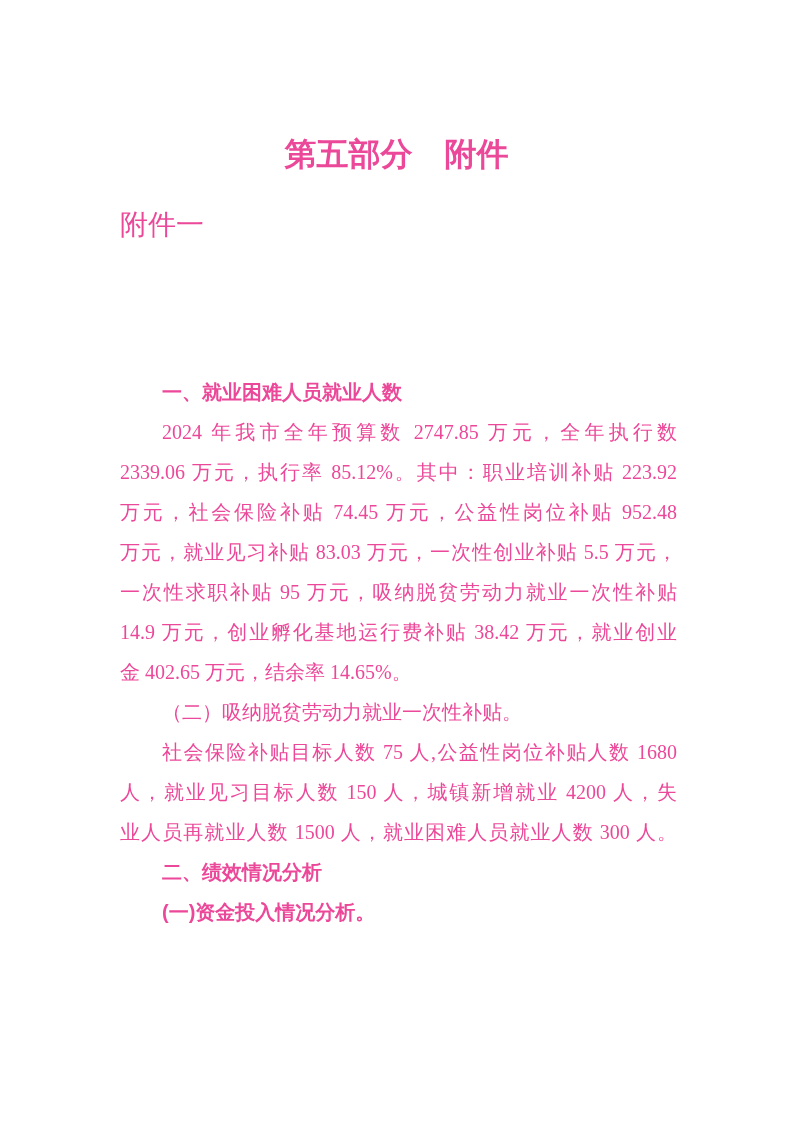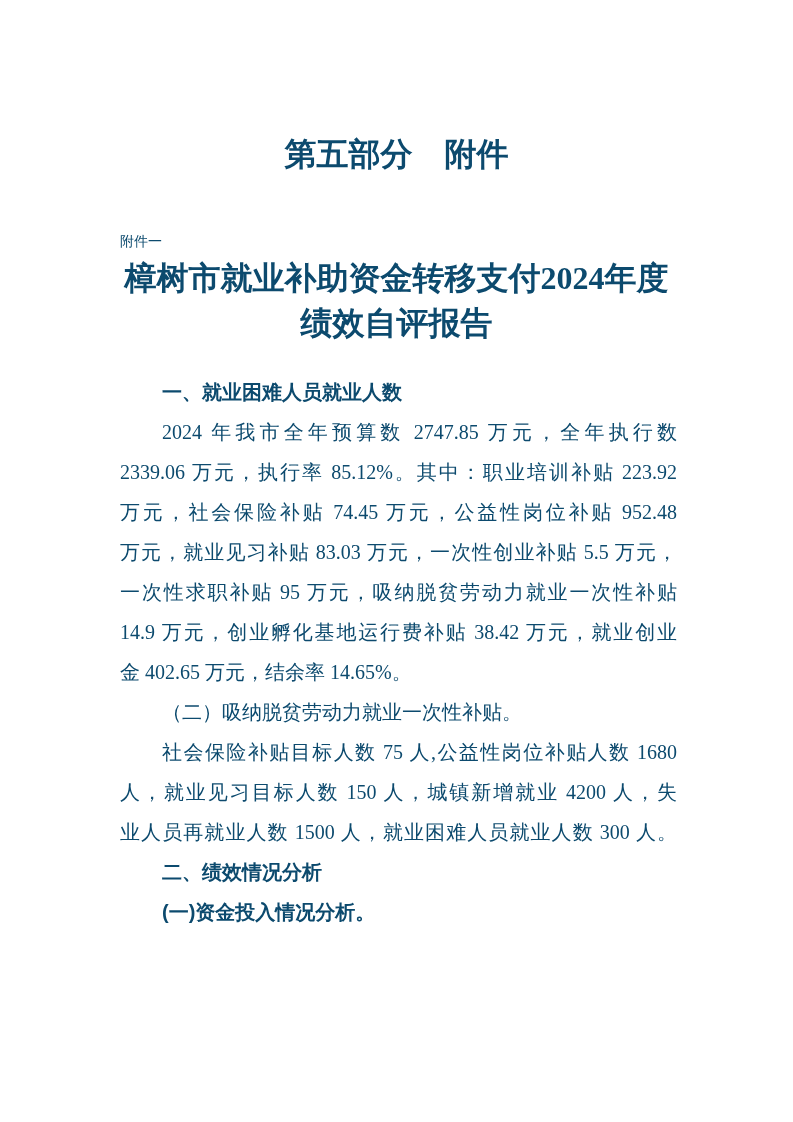--- a/index.html
+++ b/index.html
@@ -2,43 +2,43 @@
 <html><head>
 <meta charset="utf-8">
 <style>
   html, body { margin: 0; padding: 0; background: #ffffff; }
   .page {
     position: relative;
     width: 793px;
     height: 1122px;
     margin: 0 auto;
     background: #ffffff;
-    color: #0c4a6e;
+    color: #ec4899;
     overflow: hidden;
     font-family: "Liberation Serif", serif;
   }
   .part-title {
     position: absolute;
     top: 134px;
     left: 0;
     width: 100%;
     margin: 0;
     text-align: center;
     font-size: 32px;
     font-weight: bold;
     line-height: 40px;
     font-family: "Liberation Serif", serif;
   }
   .attachment-label {
     position: absolute;
-    top: 228px;
+    top: 212px;
     left: 120px;
-    font-size: 14px;
+    font-size: 28px;
     line-height: 26px;
-    font-family: Liberation Sans, sans-serif;
+    font-family: Liberation Serif, serif;
   }
   .report-title {
     position: absolute;
     top: 256px;
     left: 0;
     width: 100%;
     margin: 0;
     text-align: center;
     font-size: 32px;
     font-weight: bold;
@@ -78,24 +78,20 @@
 </style>
 </head>
 <body>
 
 <div class="page">
 
   <h1 class="part-title">第五部分　附件</h1>
 
   <div class="attachment-label">附件一</div>
 
-  <h2 class="report-title">
-    <span>樟树市就业补助资金转移支付2024年度</span><br>
-    <span>绩效自评报告</span>
-  </h2>
 
   <div class="report-body">
       <div class="line indent hei">一、就业困难人员就业人数</div>
       <div class="line justify indent">2024 年我市全年预算数 2747.85 万元，全年执行数</div>
       <div class="line justify">2339.06 万元，执行率 85.12%。其中：职业培训补贴 223.92</div>
       <div class="line justify">万元，社会保险补贴 74.45 万元，公益性岗位补贴 952.48</div>
       <div class="line justify">万元，就业见习补贴 83.03 万元，一次性创业补贴 5.5 万元，</div>
       <div class="line justify">一次性求职补贴 95 万元，吸纳脱贫劳动力就业一次性补贴</div>
       <div class="line justify">14.9 万元，创业孵化基地运行费补贴 38.42 万元，就业创业</div>
       <div class="line">金 402.65 万元，结余率 14.65%。</div>

